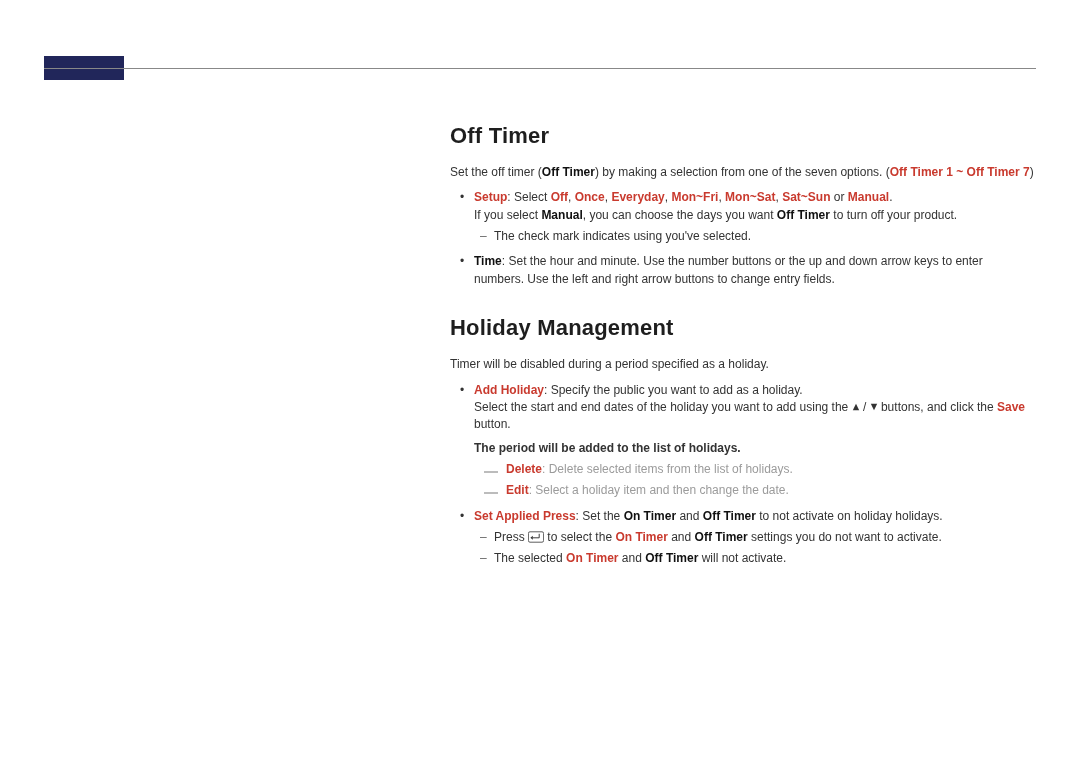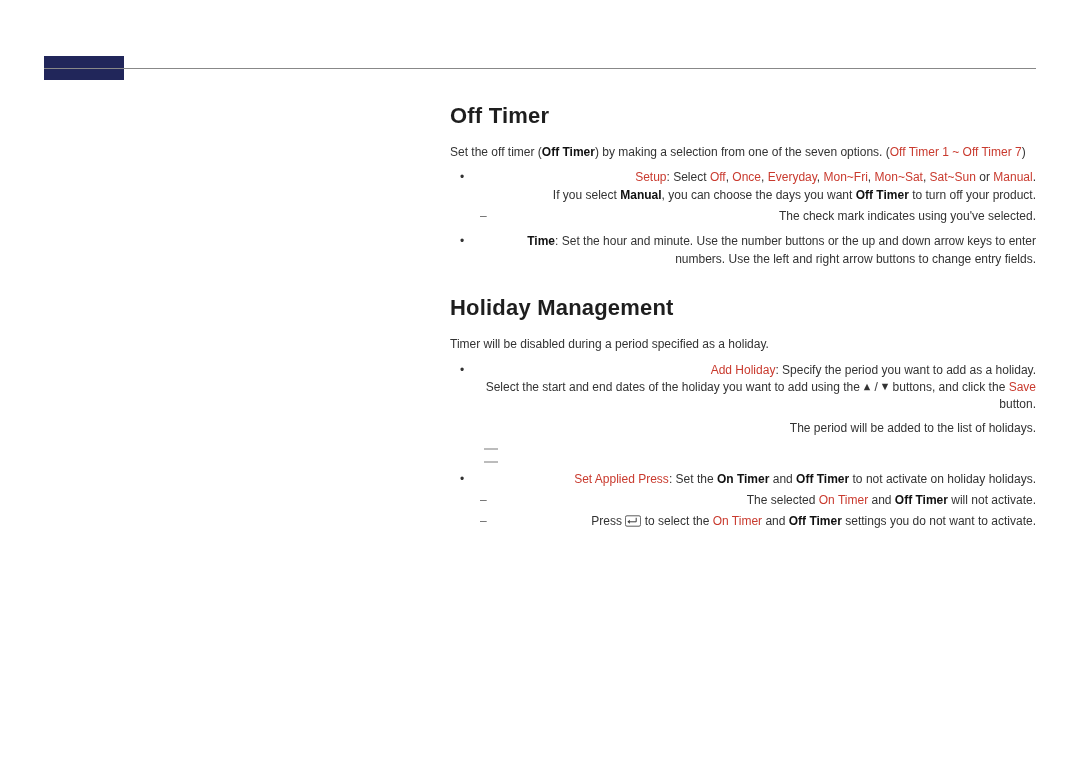--- a/index.html
+++ b/index.html
@@ -24,21 +24,21 @@
   .side-mark {
     position: absolute;
     top: 56px;
     left: 44px;
     width: 80px;
     height: 24px;
     background: #21265a;
   }
   .content {
     position: absolute;
-    top: 90px;
+    top: 110px;
     left: 450px;
     right: 44px;
   }
   h2 {
     font-size: 22px;
     font-weight: 700;
     color: #1e1e1e;
     margin: 10px 0 12px 0;
     letter-spacing: 0.2px;
   }
@@ -48,21 +48,20 @@
   }
   ul.main {
     list-style: none;
     padding: 0;
     margin: 0 0 24px 0;
   }
   ul.main > li {
     position: relative;
     padding-left: 24px;
     margin-bottom: 8px;
-    text-align: right;
   }
   ul.main > li::before {
     content: "•";
     position: absolute;
     left: 10px;
     top: 0;
     color: #333;
     font-size: 12px;
   }
   ul.sub {
@@ -75,21 +74,21 @@
     padding-left: 20px;
     margin-bottom: 3px;
   }
   ul.sub > li::before {
     content: "–";
     position: absolute;
     left: 6px;
     top: 0;
     color: #666;
   }
-  .kw-r { color: #c93a2e; font-weight: 400; margin-top: 24px; }
+  .kw-r { color: #c93a2e; font-weight: 700; margin-top: 24px; }
   .kw-b { color: #111; font-weight: 700; }
   .minor-line {
     display: flex;
     align-items: baseline;
     gap: 8px;
     margin: 4px 0;
     padding-left: 10px;
     color: #9b9b9b;
   }
   .minor-line .bar {
@@ -140,47 +139,49 @@
       <span class="kw-b">Time</span><span>: Set the hour and minute. Use the number buttons or the up and down arrow keys to enter numbers. Use the left and right arrow buttons to change entry fields.</span>
     </li>
   </ul>
 
   <h2>Holiday Management</h2>
 
   <p class="intro">Timer will be disabled during a period specified as a holiday.</p>
 
   <ul class="main">
     <li>
-      <span class="kw-r">Add Holiday</span><span>: Specify the period you want to add as a holiday.</span><br>
+      <span class="kw-r">Add Holiday</span><span>: Specify the public you want to add as a holiday.</span><br>
       <span>Select the start and end dates of the holiday you want to add using the </span><svg class="tri" viewBox="0 0 10 10">
           <polygon points="5,1 9,9 1,9" fill="#333"></polygon>
         </svg><span> / </span><svg class="tri" viewBox="0 0 10 10">
           <polygon points="1,1 9,1 5,9" fill="#333"></polygon>
         </svg><span> buttons, and click the </span><span class="kw-r">Save</span><span> button.</span>
-      <p style="margin:6px 0 4px 0;">The period will be added to the list of holidays.</p>
+      <p style="margin:6px 0 4px 0;font-weight:bold;">The period will be added to the list of holidays.</p>
       <ul class="sub">
       </ul>
       <div class="minor-line">
         <div class="bar"></div>
+        <span class="txt"><span class="kw-r">Delete</span><span>: Delete selected items from the list of holidays.</span></span>
       </div>
       <div class="minor-line">
         <div class="bar"></div>
+        <span class="txt"><span class="kw-r">Edit</span><span>: Select a holiday item and then change the date.</span></span>
       </div>
     </li>
 
     <li>
       <span class="kw-r">Set Applied Press</span><span>: Set the </span><span class="kw-b">On Timer</span><span> and </span><span class="kw-b">Off Timer</span><span> to not activate on holiday holidays.</span>
       <ul class="sub">
         <li>
-          <span>The selected </span><span class="kw-r">On Timer</span><span> and </span><span class="kw-b">Off Timer</span><span> will not activate.</span>
-        </li>
-        <li>
           <span>Press </span><svg class="enter-icon" viewBox="0 0 20 14">
               <rect x="0.5" y="0.5" width="19" height="13" rx="2" ry="2" fill="none" stroke="#333" stroke-width="1"></rect>
               <polyline points="14,3 14,8 6,8" fill="none" stroke="#333" stroke-width="1.2"></polyline>
               <polygon points="6,5.5 6,10.5 3,8" fill="#333"></polygon>
             </svg><span> to select the </span><span class="kw-r">On Timer</span><span> and </span><span class="kw-b">Off Timer</span><span> settings you do not want to activate.</span>
+        </li>
+        <li>
+          <span>The selected </span><span class="kw-r">On Timer</span><span> and </span><span class="kw-b">Off Timer</span><span> will not activate.</span>
         </li>
       </ul>
     </li>
   </ul>
 
 </div>
 
 </body></html>

